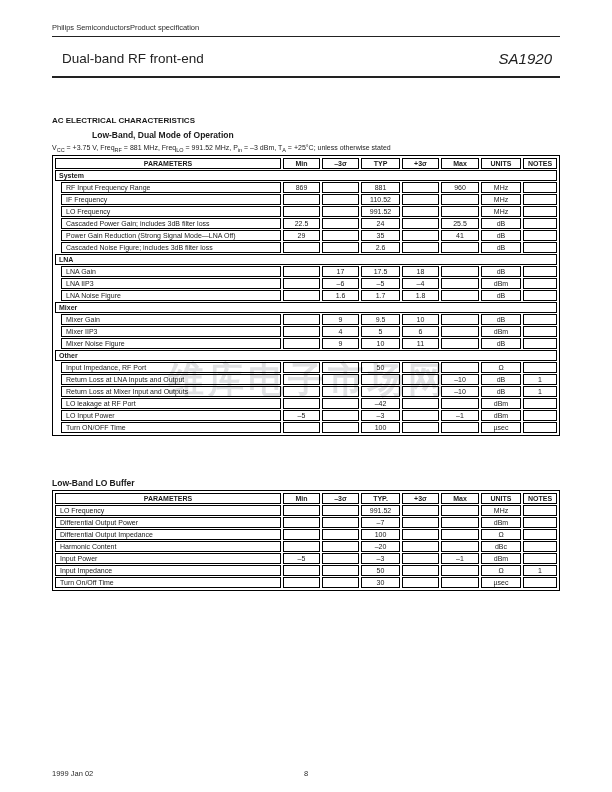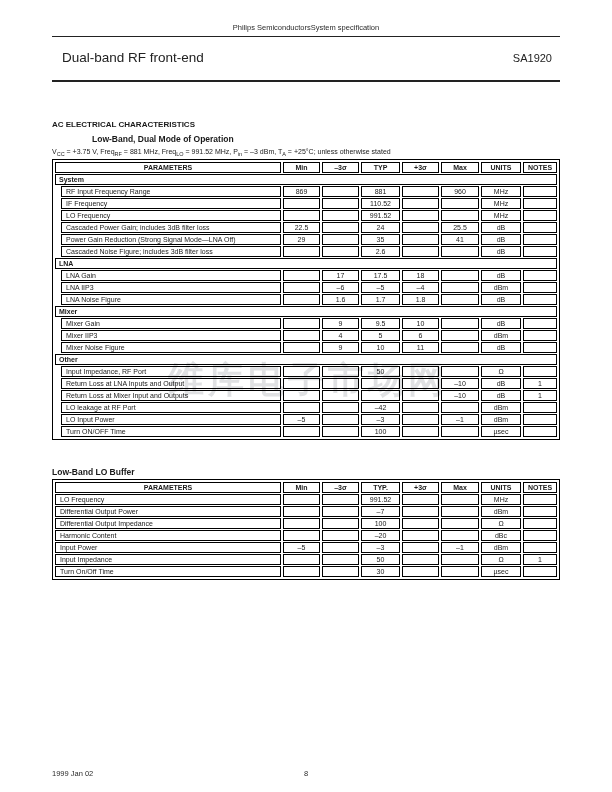--- a/index.html
+++ b/index.html
@@ -9,25 +9,25 @@
     color:#1a1a1a; overflow:hidden;
   }
   .watermark {
     position:absolute; left:168px; top:356px; z-index:0;
     font-size:36px; letter-spacing:4px; color:#c7cacd; opacity:.55;
     font-weight:bold; white-space:nowrap; pointer-events:none;
   }
   .content { position:absolute; inset:0; z-index:1; padding:23px 52px 0 52px; box-sizing:border-box; }
 
   
-  .tophead { display:flex; justify-content:center; font-size:7.5px; color:#2b2b2b; }
+  .tophead { display:flex; justify-content:flex-start; font-size:7.5px; color:#2b2b2b; }
   .rule-thin { border-bottom:1.5px solid #222; margin-top:4px; }
-  .titlerow { display:flex; justify-content:space-between; align-items:center; padding:13px 8px 15px 10px; }
+  .titlerow { display:flex; justify-content:space-between; align-items:center; padding:13px 8px 9px 10px; }
   .doc-title { font-size:13.5px; color:#222; }
-  .part-no  { font-size:11px; color:#222; }
+  .part-no  { font-size:15px; color:#222;font-style:italic; }
   .rule-thick { border-bottom:2px solid #222; }
 
   
   .h-ac  { font-weight:bold; font-size:8px;  margin-top:38px; }
   .h-sub { font-weight:bold; font-size:8.5px; margin-top:5px;padding-left:40px; }
   .conds { font-size:7px; margin-top:4px; margin-bottom:2px; color:#222; }
   .conds sub { font-size:5.5px; }
 
   
   .t { border:1.5px solid #000; padding:1px 2px; margin-top:2px; }
@@ -38,37 +38,37 @@
     font-size:7px; background:transparent; overflow:hidden; white-space:nowrap;
   }
   .head .cell { font-weight:bold; }
   .c-param { flex:1; justify-content:flex-start; padding-left:4px; }
   .head .c-param { justify-content:center; padding-left:0; }
   .c-sec { flex:1; justify-content:flex-start; padding-left:3px; font-weight:bold; }
   .c-min{width:37px}.c-m3s{width:37px}.c-typ{width:39px}.c-p3s{width:37px}
   .c-max{width:38px}.c-units{width:40px}.c-notes{width:34px}
   .indent.row .c-param { margin-left:6px; }
 
-  .h-lobuf { font-weight:bold; font-size:8.5px; margin-top:27px; }
+  .h-lobuf { font-weight:bold; font-size:8.5px; margin-top:42px; }
 
   
   .footer { position:absolute; left:0; right:0; bottom:14px; z-index:1; font-size:7.5px; color:#2b2b2b; }
   .f-date { position:absolute; left:52px; bottom:0; }
   .f-page { position:absolute; left:0; right:0; bottom:0; text-align:center; }
 </style>
 </head>
 <body>
 
 <div class="page">
   <div class="watermark">维库电子市场网</div>
 
   <div class="content">
     <div class="tophead">
       <span>Philips Semiconductors</span>
-      <span>System specification</span>
+      <span>Product specification</span>
     </div>
     <div class="rule-thin"></div>
 
     <div class="titlerow">
       <span class="doc-title">Dual-band RF front-end</span>
       <span class="part-no">SA1920</span>
     </div>
     <div class="rule-thick"></div>
 
     <div class="h-ac">AC ELECTRICAL CHARACTERISTICS</div>

